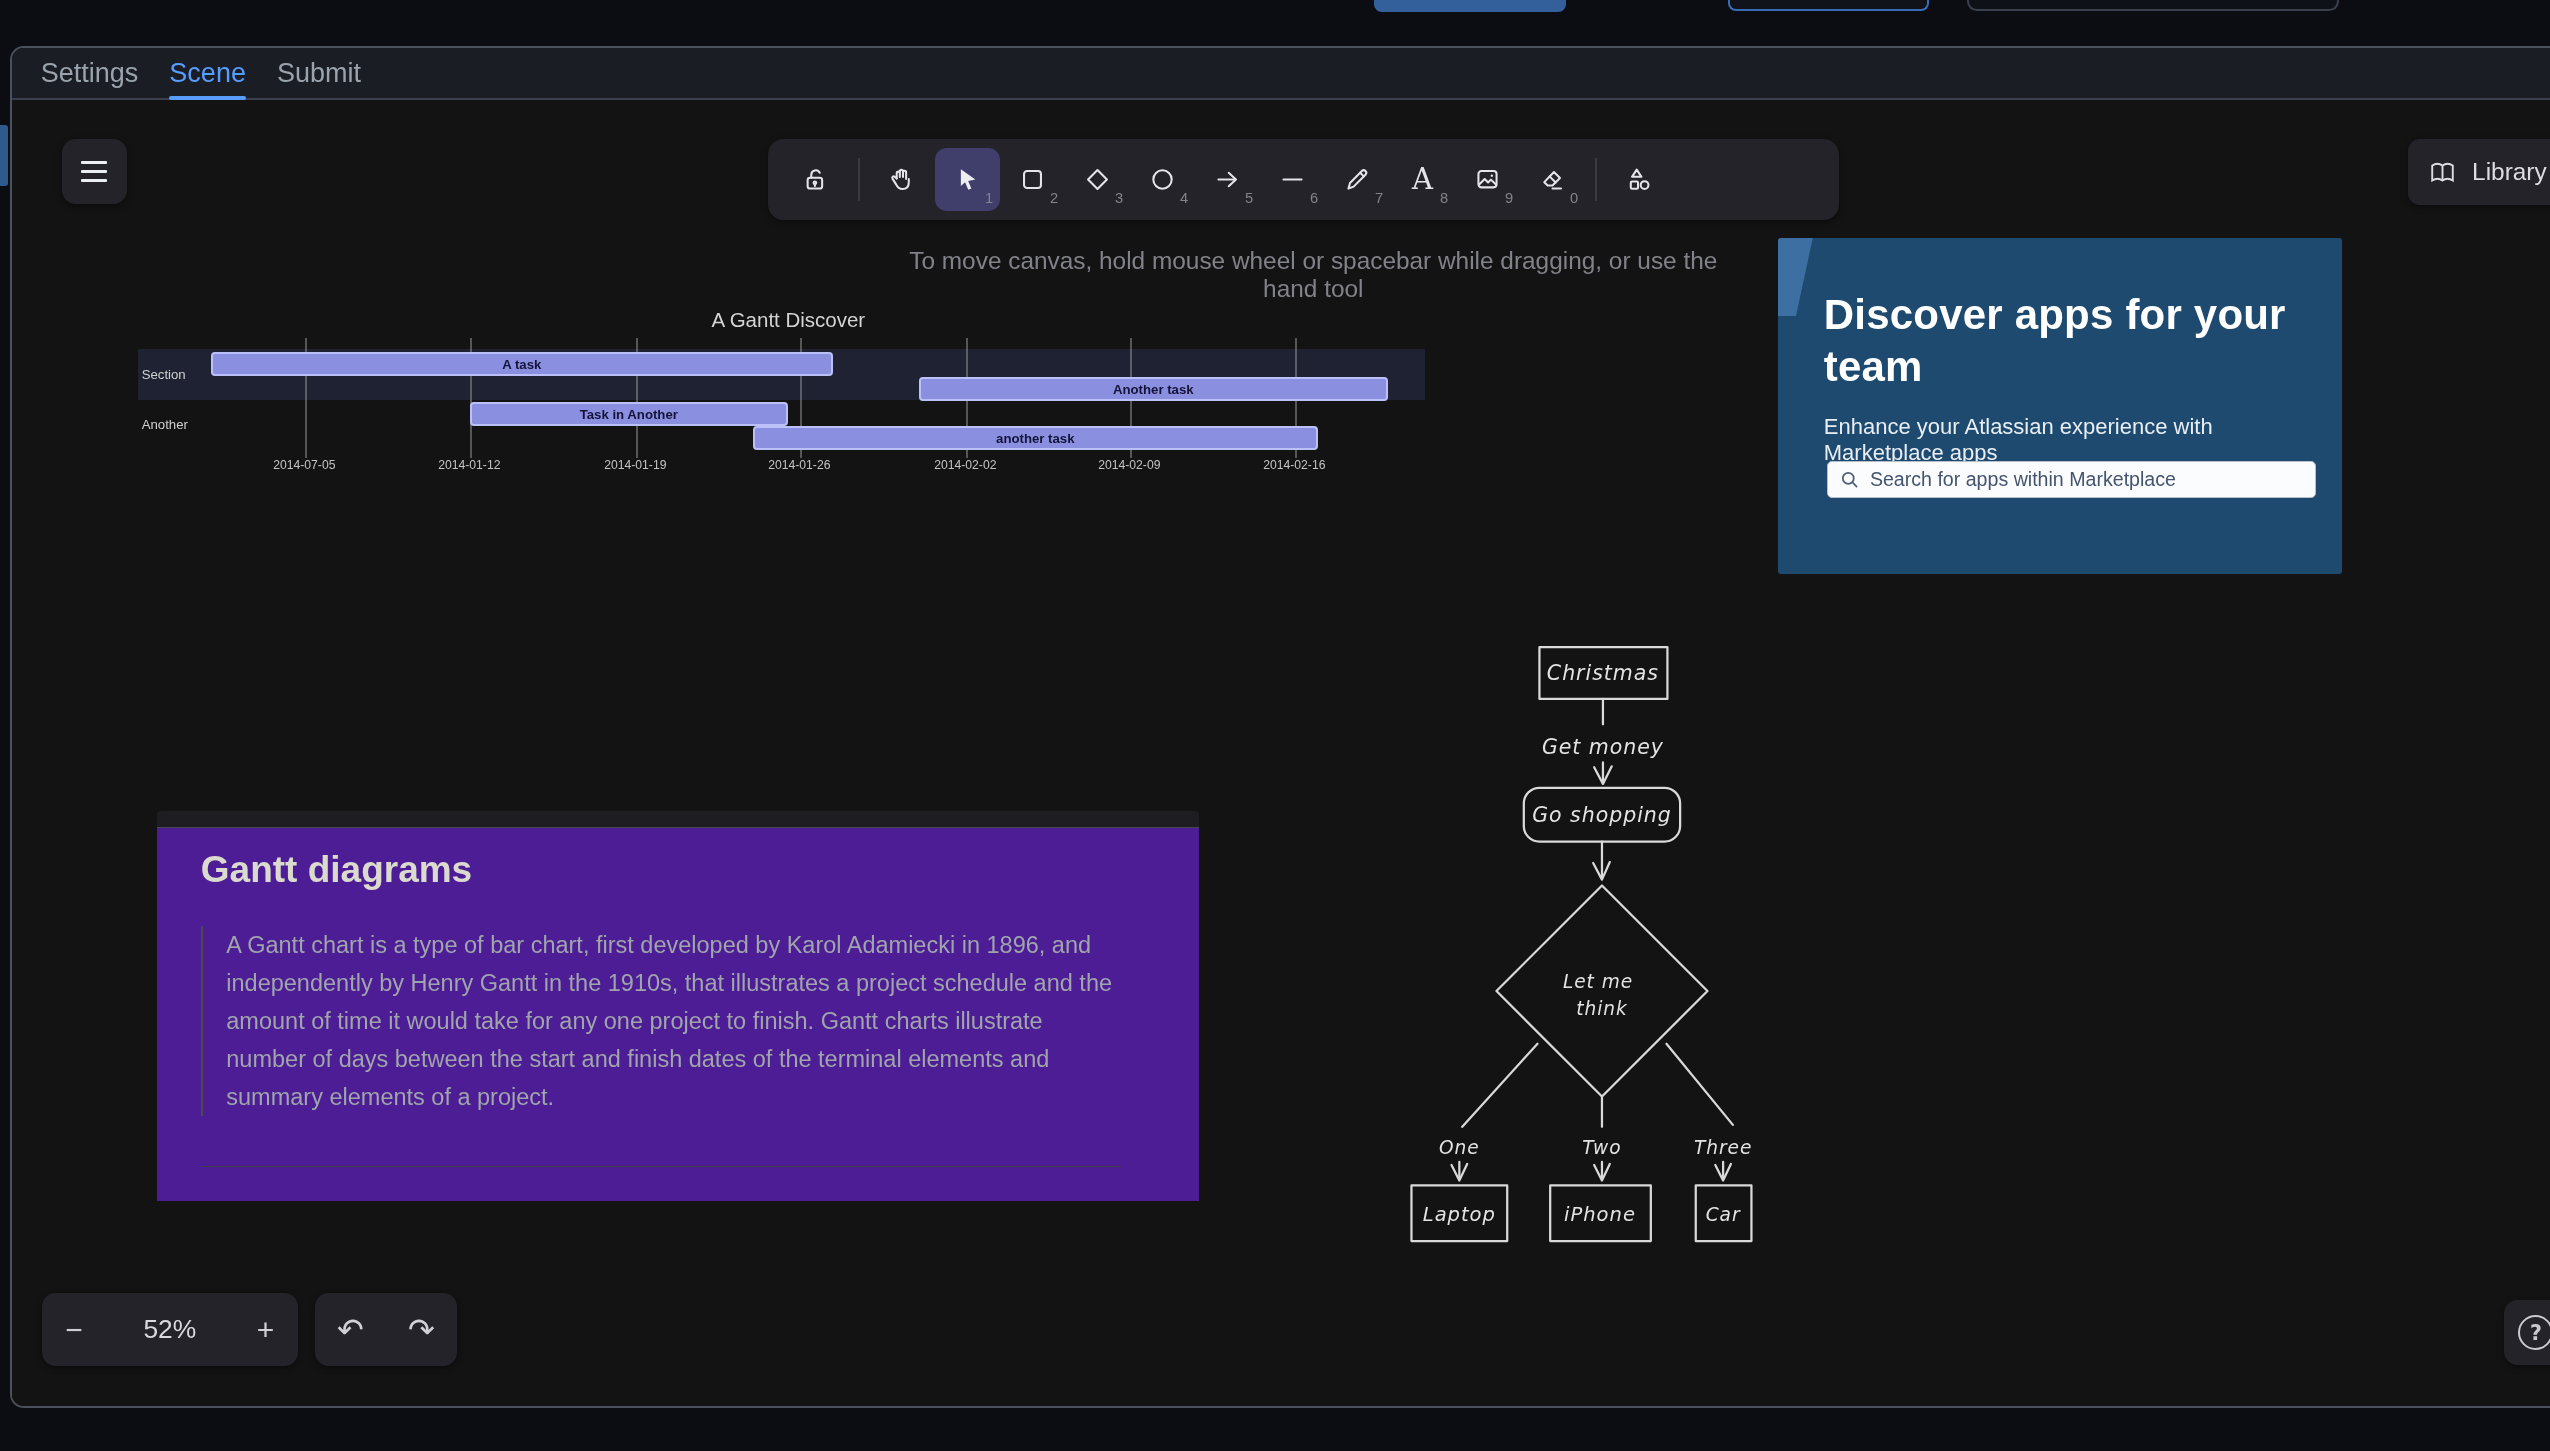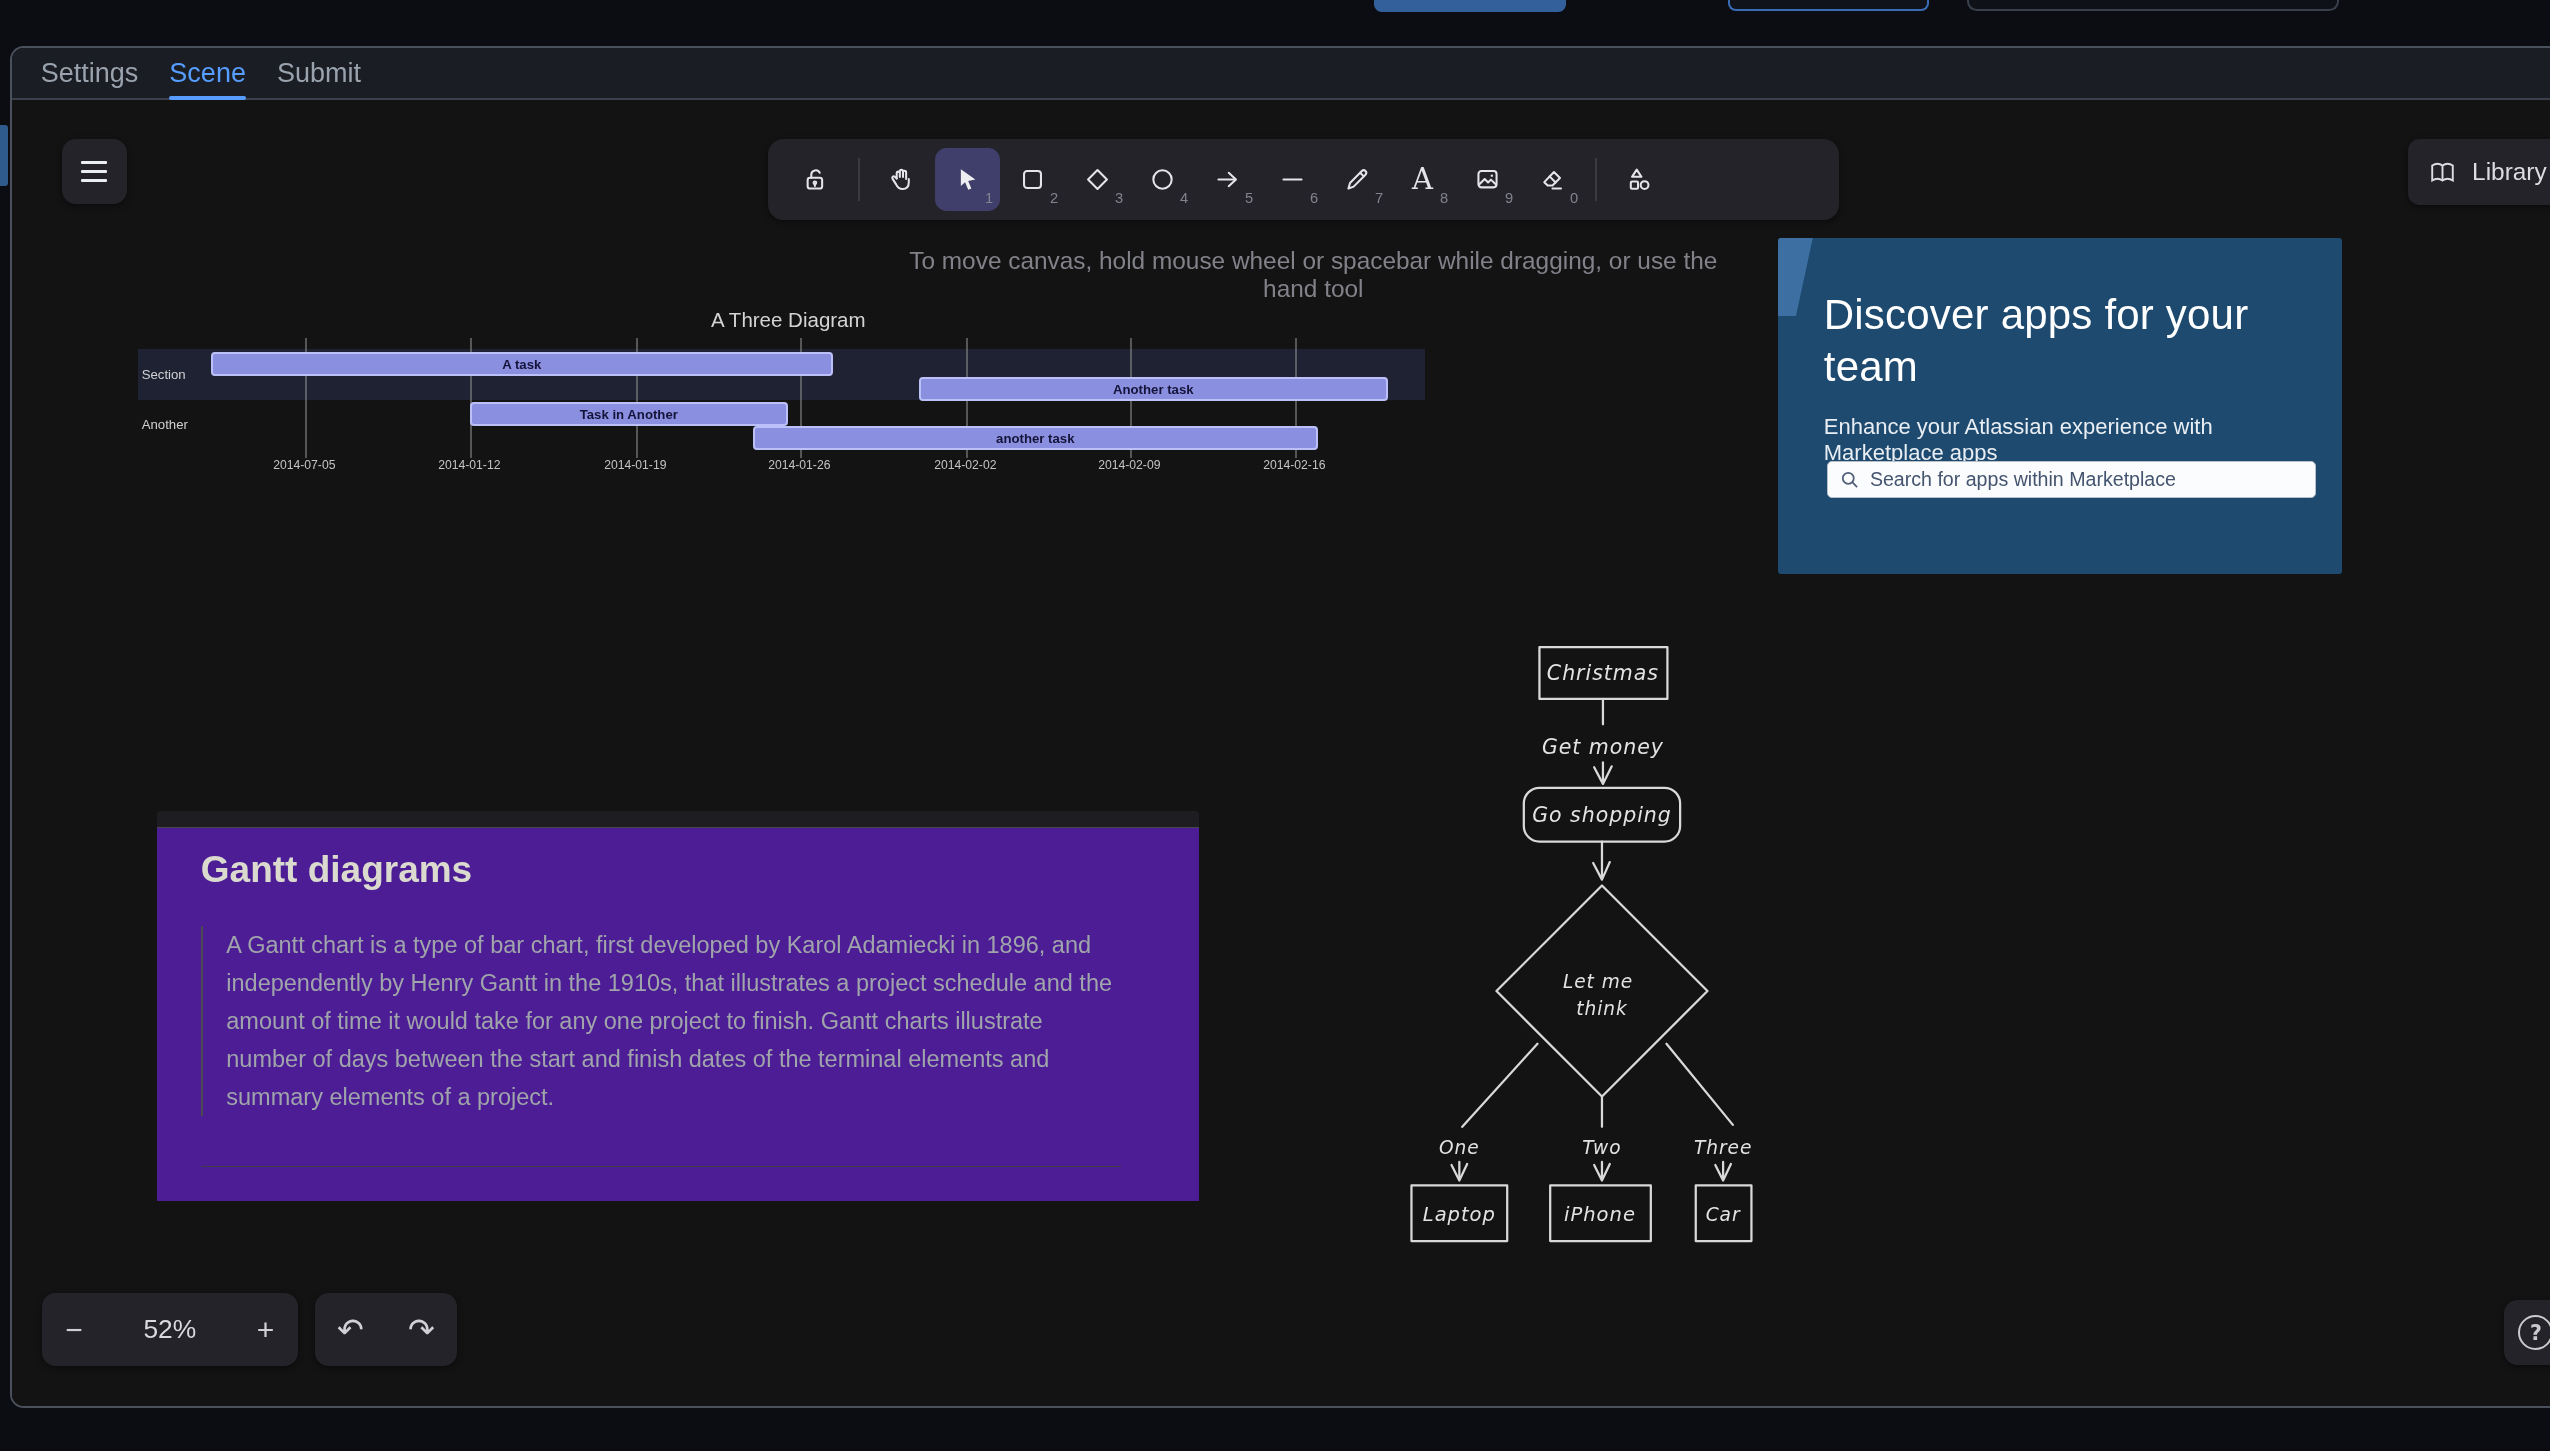--- a/index.html
+++ b/index.html
@@ -76,21 +76,21 @@
   .gsec { position:absolute; left:3.9px; color:#d0d0d0; font-size:13.2px; }
   .gdate { position:absolute; top:150px; width:127px; margin-left:-64px; text-align:center;
       color:#c4c4c4; font-size:12.2px; }
 
   
   .discover { position:absolute; left:1766px; top:138px; width:564px; height:336px;
       background:#1d4a6e; border-radius:2.9px; overflow:hidden; }
   .discover .ribbon { position:absolute; left:0; top:0; width:35px; height:78px; background:#3e6fa3;
       clip-path:polygon(0 0, 100% 0, 52% 100%, 0 100%); }
   .discover h1 { position:absolute; left:46px; top:51px; width:479px;
-      color:#ffffff; font-size:42px; line-height:52px; font-weight:400; letter-spacing:0.2px; }
+      color:#ffffff; font-size:42px; line-height:52px; font-weight:700; letter-spacing:0.2px; }
   .discover .sub { position:absolute; left:46px; top:176px; width:508px;
       color:#e9eef4; font-size:22px; font-weight:500; }
   .mk-search { position:absolute; left:49px; top:223px; width:489px; height:37px;
       background:#fbfcfd; border:1px solid #b9bfc9; border-radius:4.9px;
       display:flex; align-items:center; padding:0 9.8px; gap:8.8px; }
   .mk-search svg { stroke:#505f79; fill:none; stroke-width:1.8; flex:none; }
   .mk-search input { border:none; outline:none; background:transparent; flex:1;
       font-size:19.6px; color:#172b4d; font-family:"Liberation Sans",sans-serif; }
   .mk-search input::placeholder { color:#44546f; opacity:1; }
 
@@ -265,21 +265,21 @@
       <svg width="31" height="29" viewBox="0 0 24 24">
         <path d="M3.5 6.2 c2.8-1.8 5.8-1.8 8.5 0 c2.7-1.8 5.7-1.8 8.5 0 V18.6 c-2.8-1.8-5.8-1.8-8.5 0 c-2.7-1.8-5.7-1.8-8.5 0 Z"></path>
         <line x1="12" y1="6.2" x2="12" y2="18.6"></line>
       </svg>
       <span>Library</span>
     </div>
 
     <div class="hint">To move canvas, hold mouse wheel or spacebar while dragging, or use the hand tool</div>
 
     <div class="gantt">
-      <div class="gantt-title">A Three Diagram</div>
+      <div class="gantt-title">A Gantt Discover</div>
       <div class="gantt-band"></div>
       <div class="gline" style="left:167px"></div>
       <div class="gline" style="left:332px"></div>
       <div class="gline" style="left:498px"></div>
       <div class="gline" style="left:662px"></div>
       <div class="gline" style="left:828px"></div>
       <div class="gline" style="left:992px"></div>
       <div class="gline" style="left:1157px"></div>
 
       <div class="gbar" style="left:73px;  top:44px;  width:622px">

